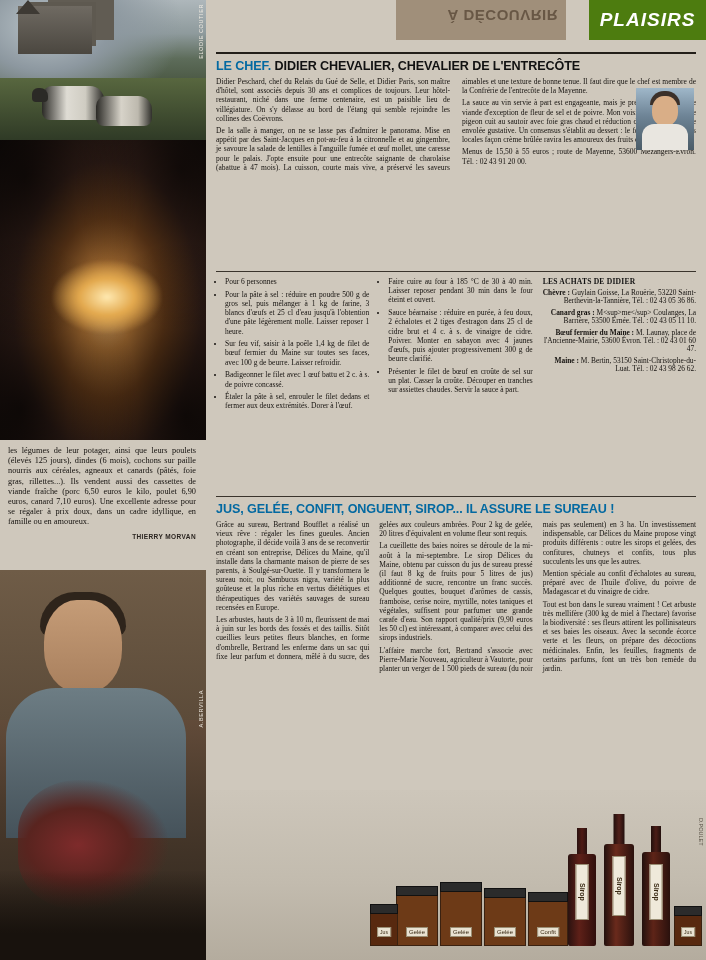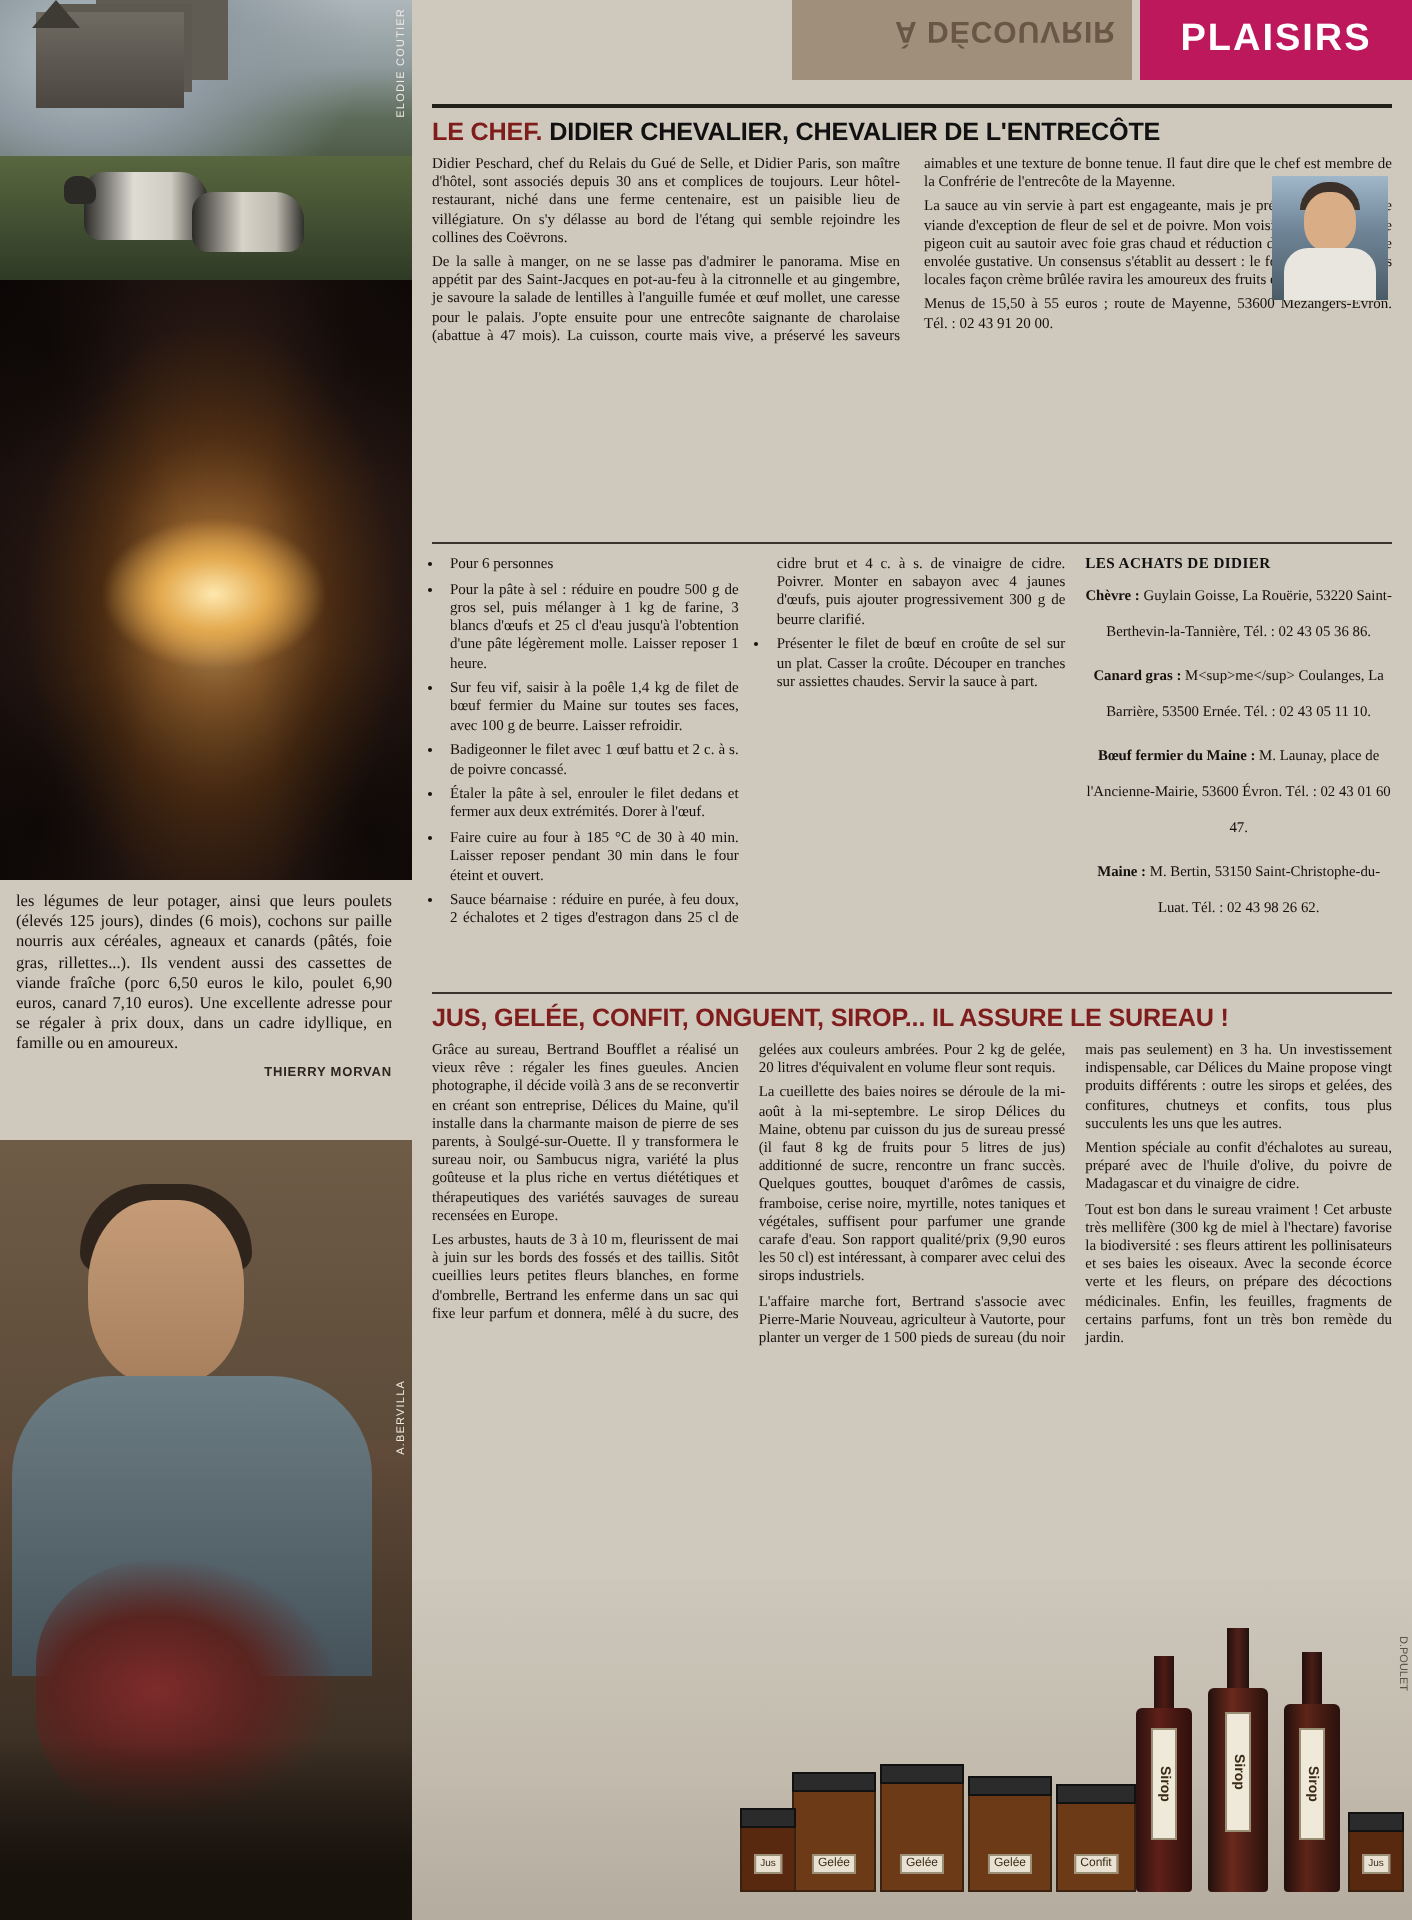--- a/index.html
+++ b/index.html
@@ -8,26 +8,27 @@
     background:#cfc8bc;
     font-family:"Liberation Serif", serif;
     color:#14110e;
     overflow:hidden;
     position:relative;
   }
   .page{position:absolute;inset:0;overflow:hidden;}
 
   
   .masthead{
-    position:absolute;top:0;right:0;width:136px;height:40px;
-    background:#be185d;color:#fff;
+    position:absolute;top:0;right:0;width:117px;height:40px;
+    background:#4d7c0f;color:#fff;
     display:flex;align-items:center;justify-content:center;
     font-family:"Liberation Sans", sans-serif;
     font-weight:bold;font-size:19px;letter-spacing:1px;
     z-index:30;
+    font-style:italic;
   }
   .masthead-left{
     position:absolute;top:0;right:140px;width:170px;height:40px;
     background:#a08f7a;z-index:29;overflow:hidden;
   }
   .masthead-left span{
     position:absolute;right:8px;top:7px;
     font-family:"Liberation Sans", sans-serif;
     font-size:15px;font-weight:bold;color:#5b4a39;
     transform:scaleY(-1);
@@ -179,21 +180,21 @@
     box-sizing:border-box;padding:8px 10px 0 10px;
   }
   .rule{height:1px;background:#3a342c;margin:4px 0 5px 0;}
   .rule.thick{height:2px;background:#231f19;}
 
   h2.head{
     font-family:"Liberation Sans", sans-serif;
     font-weight:bold;font-size:12.6px;letter-spacing:-.1px;
     margin:0 0 4px 0;color:#111;
   }
-  h2.head .red{color:#7f1d1d;}
+  h2.head .red{color:#0369a1;}
   .byline-photo{
     position:absolute;right:12px;top:48px;width:58px;height:62px;
     background:linear-gradient(180deg,#9fb7c9 0%,#6e8496 45%,#4b5c68 100%);
     overflow:hidden;
   }
   .byline-photo .f{position:absolute;left:16px;top:8px;width:26px;height:30px;background:#d9ae87;border-radius:45%;}
   .byline-photo .h{position:absolute;left:14px;top:3px;width:30px;height:14px;background:#3b302a;border-radius:14px 14px 0 0;}
   .byline-photo .c{position:absolute;left:6px;top:36px;width:46px;height:26px;background:#e9e6e0;border-radius:12px 12px 0 0;}
 
   .cols2{column-count:2;column-gap:12px;}
@@ -205,21 +206,21 @@
   }
   .body ul{margin:0;padding:0 0 0 9px;}
   .body li{
     font-size:7.5px;line-height:9.2px;text-align:justify;margin:0 0 3.5px 0;
   }
   .subhead{
     font-family:Liberation Serif, serif;
     font-weight:bold;font-size:7.6px;margin:0 0 3px 0;color:#111;
     letter-spacing:.2px;
   }
-  .achats p{margin:0 0 4px 0;font-size:7.4px;line-height:18px;text-align:center;}
+  .achats p{margin:0 0 4px 0;font-size:7.4px;line-height:8px;text-align:right;}
   .achats b{font-weight:bold;}
 </style>
 </head>
 <body>
 
 <div class="page">
 
   <div class="masthead-left">
     <span>À DÉCOUVRIR</span>
   </div>

